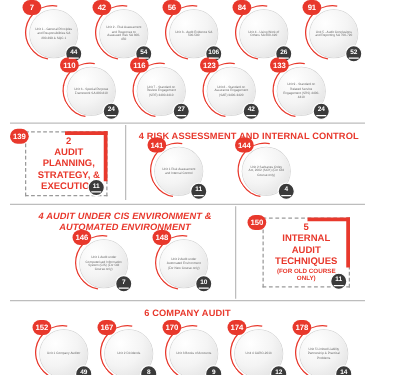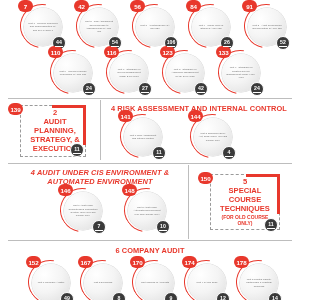--- a/index.html
+++ b/index.html
@@ -267,21 +267,21 @@
 
   <div class="vline" style="left:188px; top:165px; height:74px;"></div>
 
   <div class="card" style="left:198px; top:172px; width:92px; height:62px;">
     <div class="card-box" style="width:70px; height:56px;">
       <div class="card-accent"></div>
       <div class="card-accent2"></div>
     </div>
     <div class="card-text" style="width:60px; left:17px; top:6px;">
       <span class="n">5</span>
-      <span>SPECIAL COURSE TECHNIQUES</span>
+      <span>INTERNAL AUDIT TECHNIQUES</span>
       <span class="card-sub">(FOR OLD COURSE ONLY)</span>
     </div>
     <div class="pg" style="left:0; top:0;">150</div>
     <div class="cnt" style="left:66px; top:46px;">
         <span class="lbl">11</span>
       </div>
   </div>
 
   <div class="hline" style="left:8px; top:240px; width:284px;"></div>
 

